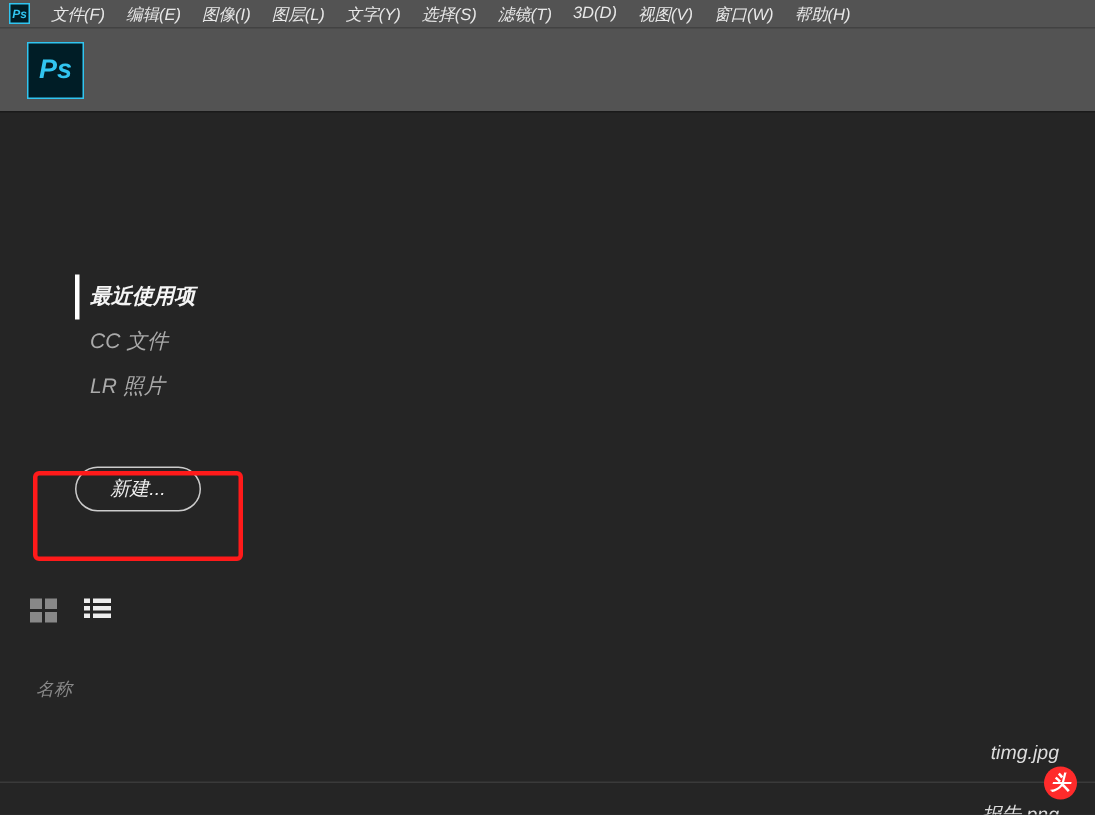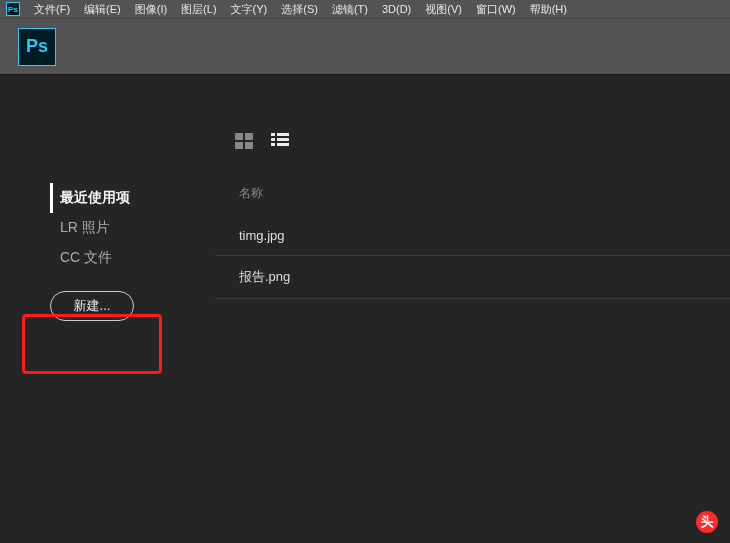--- a/index.html
+++ b/index.html
@@ -1,15 +1,15 @@
 <!DOCTYPE html>
 <html><head>
 <meta charset="utf-8">
 <style>
-* { margin: 0; padding: 0; box-sizing: border-box; }
+* { margin: 0; padding: 0; box-sizing: border-box; font-style: italic; }
 body {
   width: 730px;
   height: 543px;
   background: #323232;
   font-family: "Microsoft YaHei", Arial, sans-serif;
   color: #ccc;
   overflow: hidden;
   position: relative;
 }
 .menubar {
@@ -53,40 +53,41 @@
   font-weight: bold;
   display: flex;
   align-items: center;
   justify-content: center;
 }
 .main {
   display: flex;
   background: #252525;
   height: calc(100% - 74px);
   border-top: 1px solid #1a1a1a;
+  flex-direction: column;
 }
 .sidebar {
   width: 215px;
   padding-top: 108px;
   padding-left: 50px;
 }
 .nav-item {
   font-size: 14px;
   color: #aaa;
   padding: 6px 0 6px 10px;
   cursor: pointer;
 }
 .nav-item.active {
   color: #f5f5f5;
   font-weight: bold;
   border-left: 3px solid #fff;
   padding-left: 7px;
 }
 .pill-buttons {
-  margin-top: 18px;
+  margin-top: 38px;
   display: flex;
   flex-direction: column;
   gap: 14px;
   padding-left: 0;
 }
 .pill {
   width: 84px;
   height: 30px;
   border: 1.5px solid #ccc;
   border-radius: 15px;
@@ -140,20 +141,21 @@
   padding-left: 24px;
   margin-bottom: 14px;
 }
 .file-list { }
 .file-row {
   font-size: 13px;
   color: #ddd;
   padding: 12px 24px;
   border-bottom: 1px solid #3a3a3a;
   cursor: pointer;
+  text-align: right;
 }
 .watermark {
   position: absolute;
   right: 12px;
   bottom: 10px;
   display: flex;
   align-items: center;
   gap: 6px;
   color: #fff;
   font-size: 16px;
@@ -188,22 +190,22 @@
   <span>帮助(H)</span>
 </div>
 
 <div class="toolbar">
   <div class="ps-logo">Ps</div>
 </div>
 
 <div class="main">
   <div class="sidebar">
     <div class="nav-item active">最近使用项</div>
+    <div class="nav-item">CC 文件</div>
     <div class="nav-item">LR 照片</div>
-    <div class="nav-item">CC 文件</div>
     <div class="pill-buttons">
       <button class="pill">新建...</button>
     </div>
   </div>
 
   <div class="content">
     <div class="view-toggle">
       <div class="vt-btn vt-grid">
         <div></div>
           <div></div>

